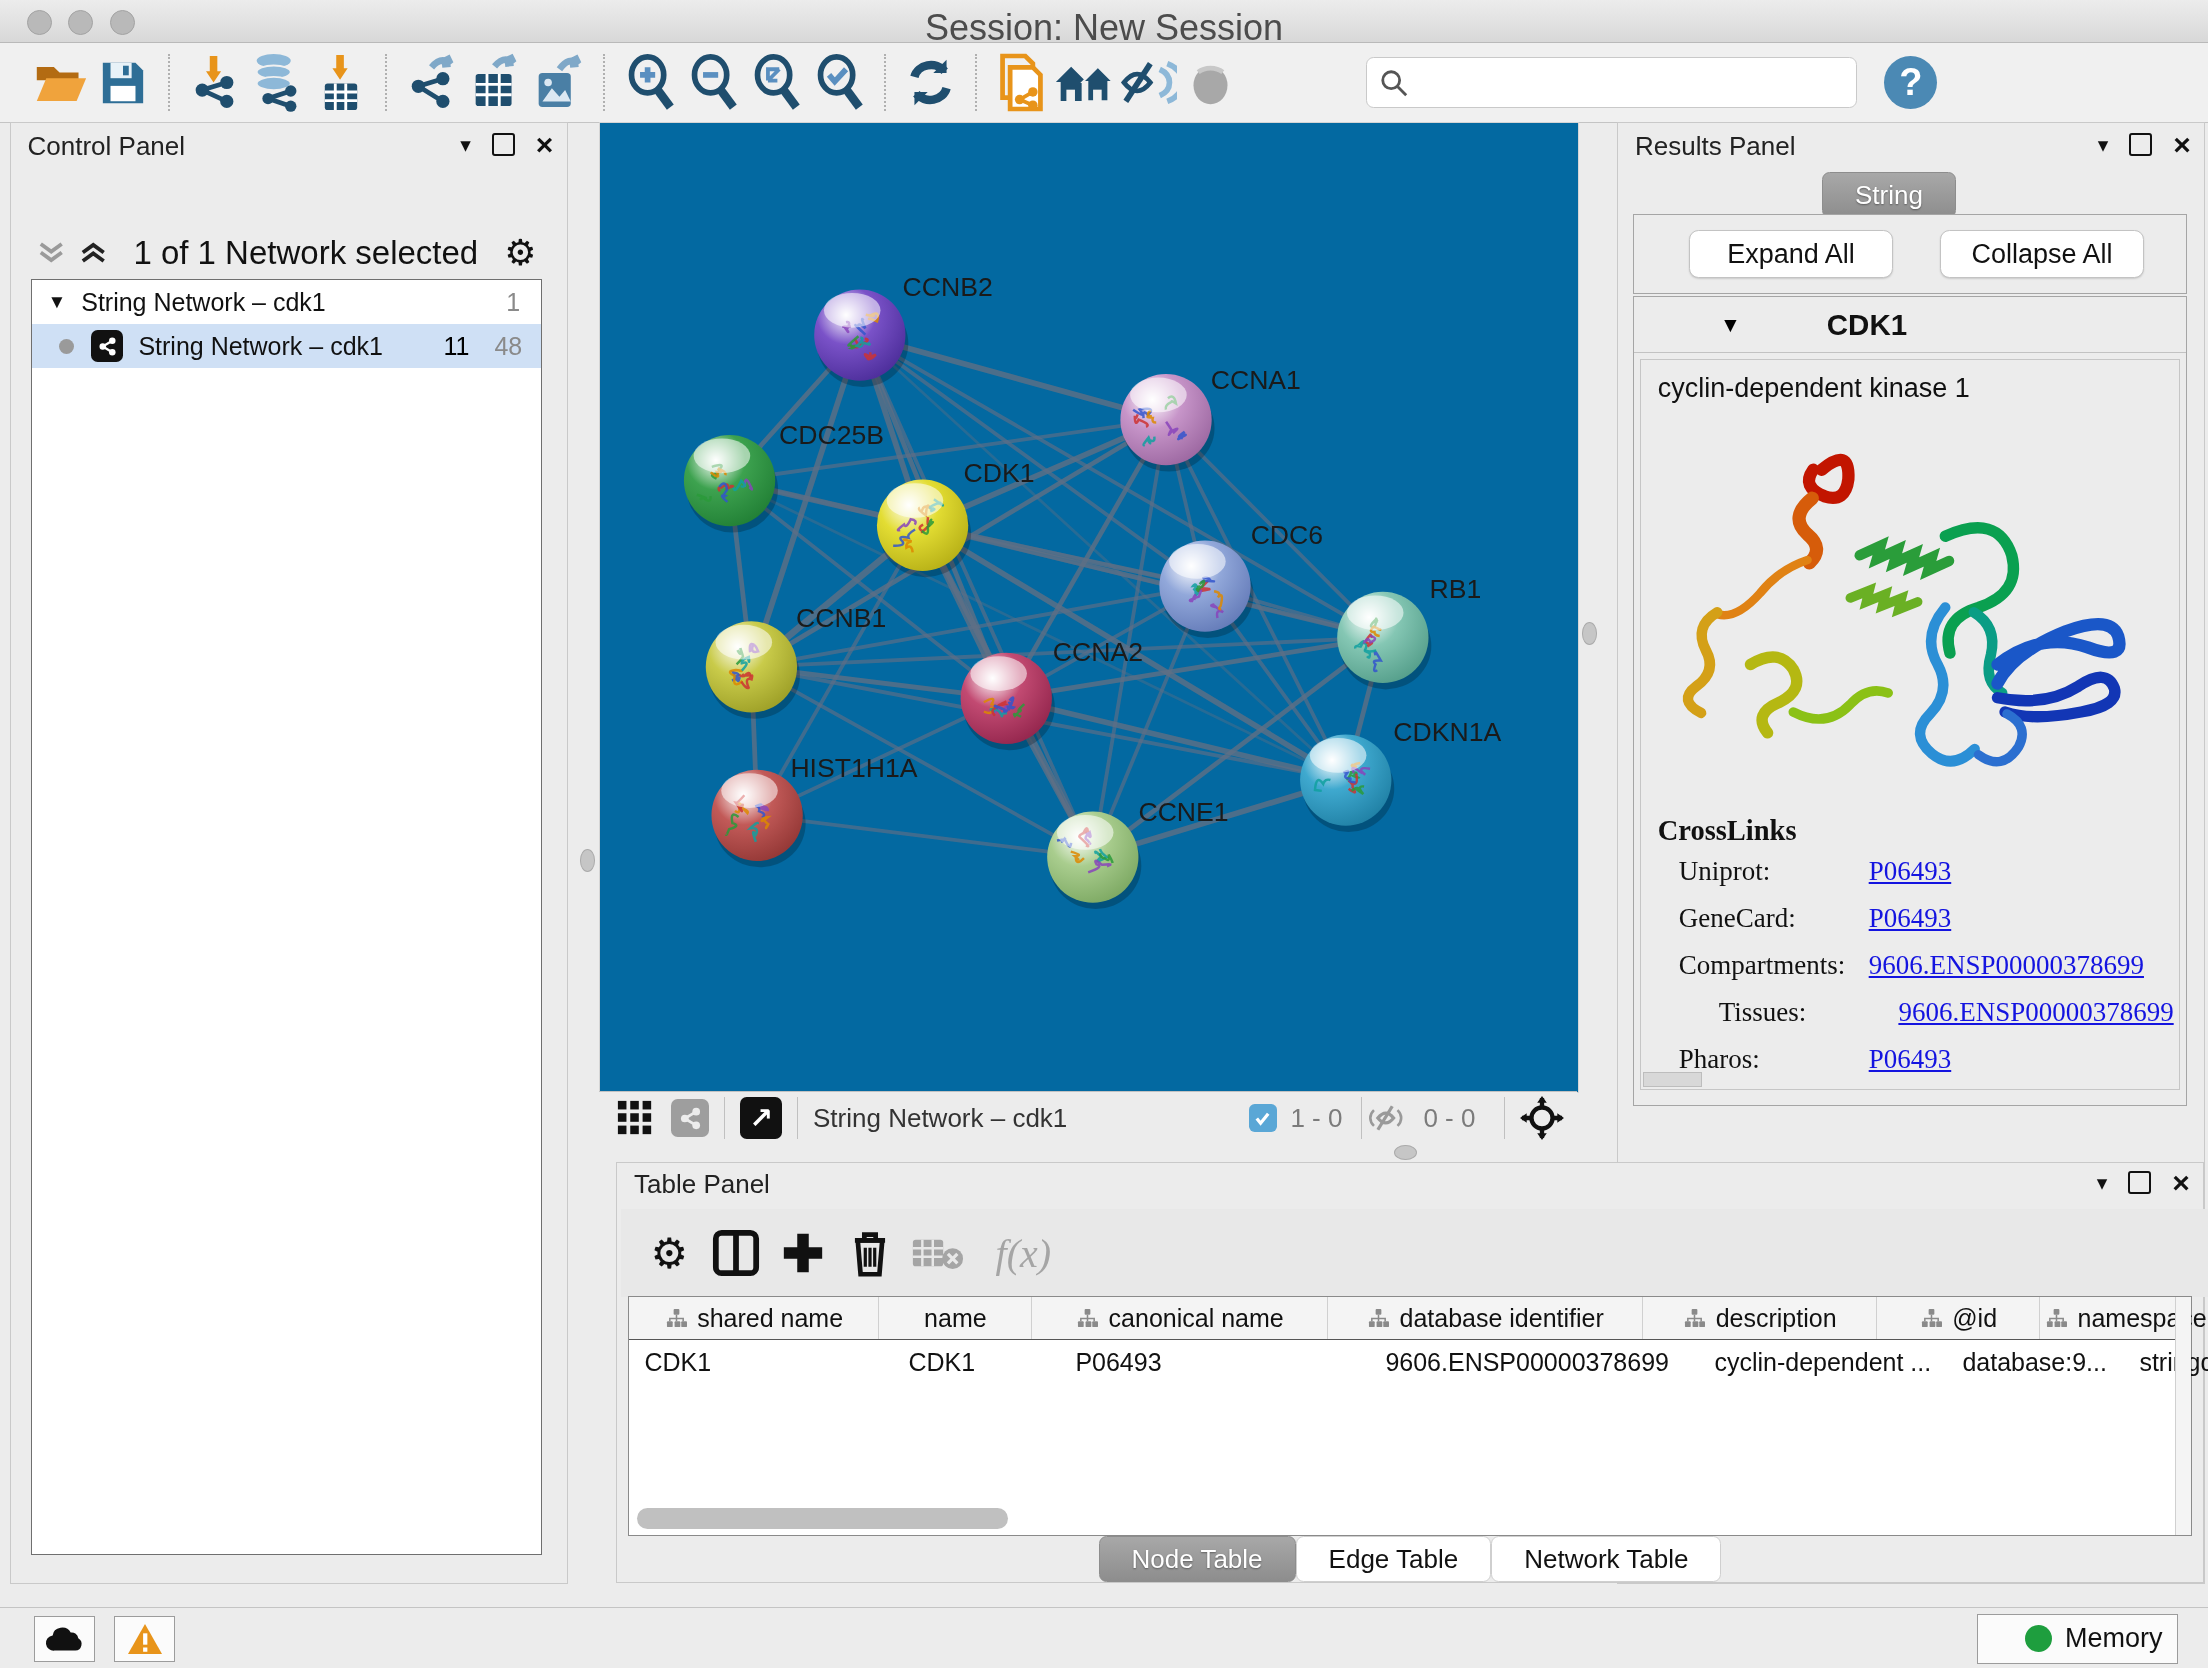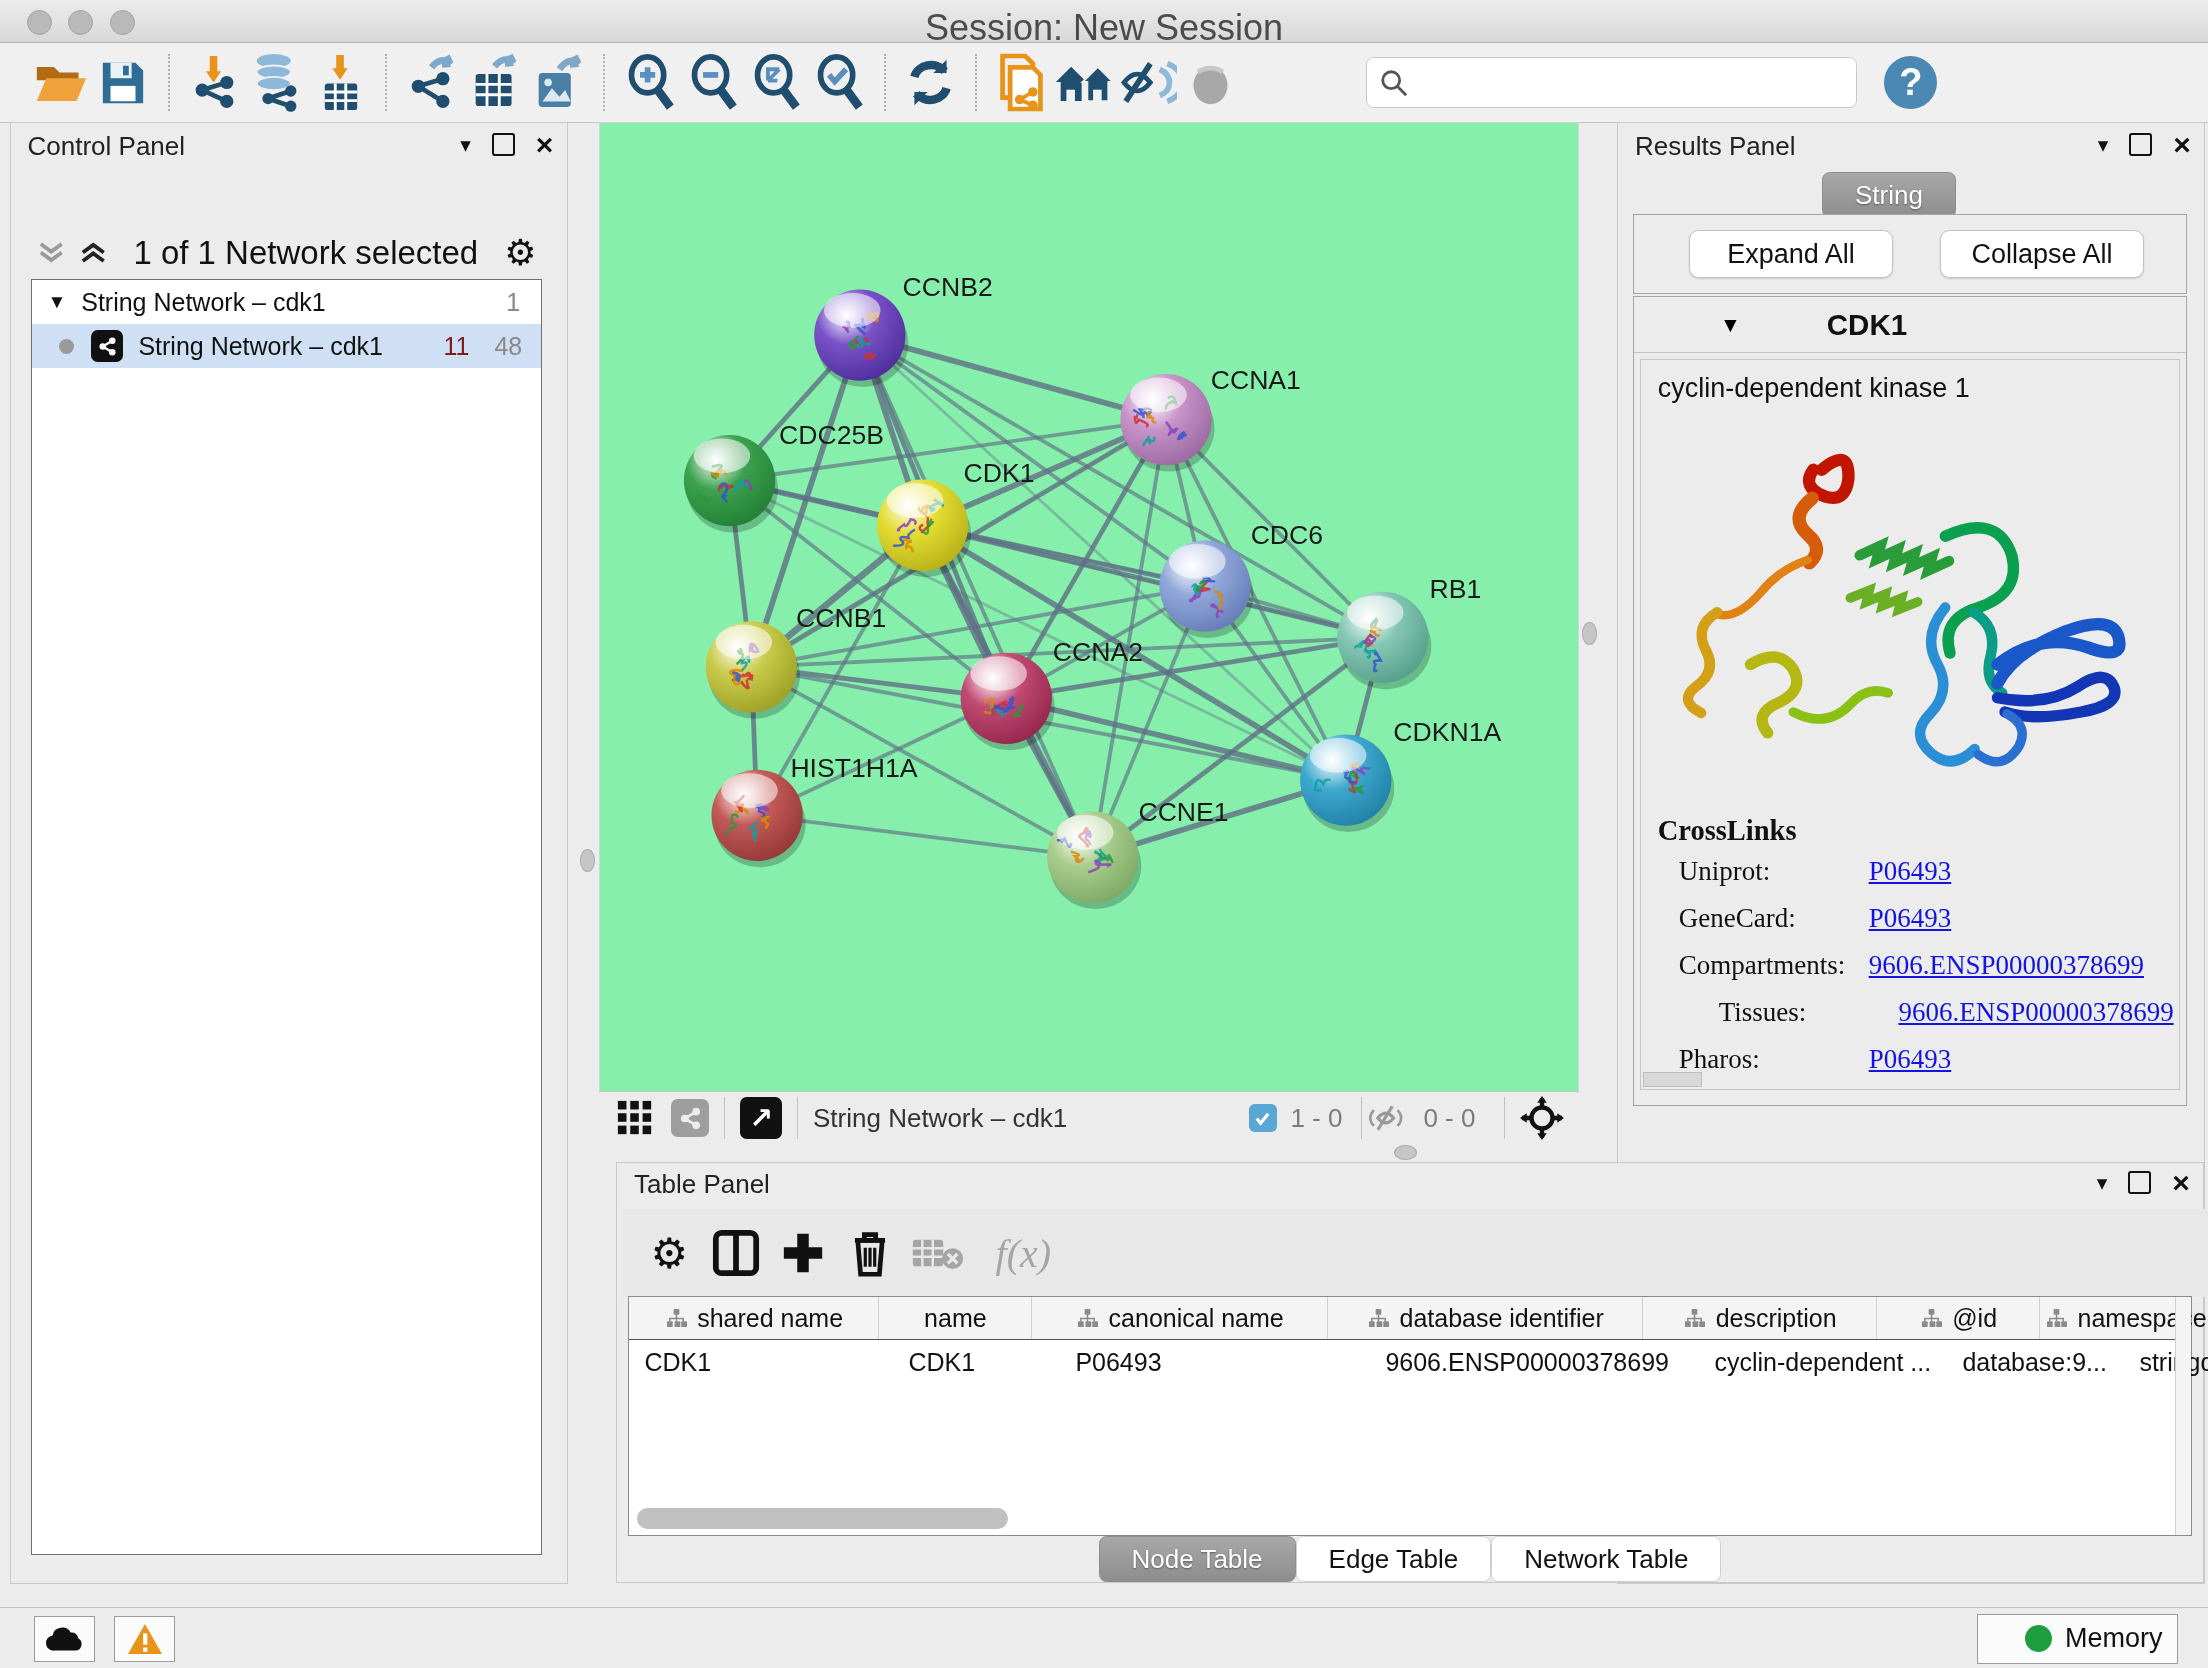--- a/index.html
+++ b/index.html
@@ -36,21 +36,21 @@
     text-shadow:0 1px 1.9px rgba(0,0,0,.4);border-color:#8d8d8d;}
   .tab.rounded{border-radius:7.6px;}
   
   .tree-box{background:#fff;border:1.9px solid #6f6f6f;}
   .tree-row{display:flex;align-items:center;height:44px;font-size:25px;color:#111;}
   .tree-row.sel{background:#cfe0f5;}
   .share-badge{width:32px;height:32px;background:#111;border-radius:6.7px;display:flex;
     align-items:center;justify-content:center;}
   .gear{font-size:36px;color:#111;}
   
-  .net-canvas{background:#86efac;}
+  .net-canvas{background:#0369a1;}
   .net-toolbar{background:#ececec;border-top:1px solid #c2c2c2;display:flex;align-items:center;font-size:26px;color:#333;}
   .vt-sep{width:0;height:42px;border-left:1px solid #c0c0c0;margin:0 15px;}
   .blue-check{width:28.5px;height:28.5px;background:#5aa7d6;border-radius:5.7px;display:flex;align-items:center;justify-content:center;}
   
   .rp-box{border:1.9px solid #a5a5a5;background:#ececec;}
   .btn{background:#fff;border:1px solid #c3c3c3;border-radius:9.5px;font-size:27px;color:#111;
     display:flex;align-items:center;justify-content:center;box-shadow:0 1px 1.9px rgba(0,0,0,.15);}
   .serif{font-family:"Liberation Serif","DejaVu Serif",serif;}
   .xlink{color:#1414e0;text-decoration:underline;font-size:27px;}
   .xlabel{color:#111;font-size:27px;}
@@ -266,21 +266,21 @@
           <span style="width:15px;height:15px;border-radius:50%;background:#9a9a9a;margin:0 17px 0 27px;"></span>
           <span class="share-badge">
             <svg width="21" height="21" viewBox="0 0 22 22">
               <circle cx="6" cy="11" r="3.4" fill="#fff"></circle>
                 <circle cx="16" cy="5" r="3.4" fill="#fff"></circle>
               <circle cx="16" cy="17" r="3.4" fill="#fff"></circle>
               <path d="M6 11 L16 5 M6 11 L16 17" stroke="#fff" stroke-width="2.4"></path>
             </svg>
           </span>
           <span style="flex:1;margin-left:15px;">String Network – cdk1</span>
-          <span style="color:#7f1d1d;margin-right:25px;">11</span>
+          <span style="color:#000000;margin-right:25px;">11</span>
           <span style="color:#8a8a8a;margin-right:19px;">48</span>
         </div>
       </div>
     </div>
   </div>
 
   <div class="abs net-canvas" style="left:599px;top:122px;width:978px;height:969px;border:1px solid #d5d5d5;">
     <svg id="net-svg" width="978" height="969" viewBox="0 0 1028 1019">
         <defs>
           <radialGradient id="grad0" cx="0.35" cy="0.28" r="0.85">

